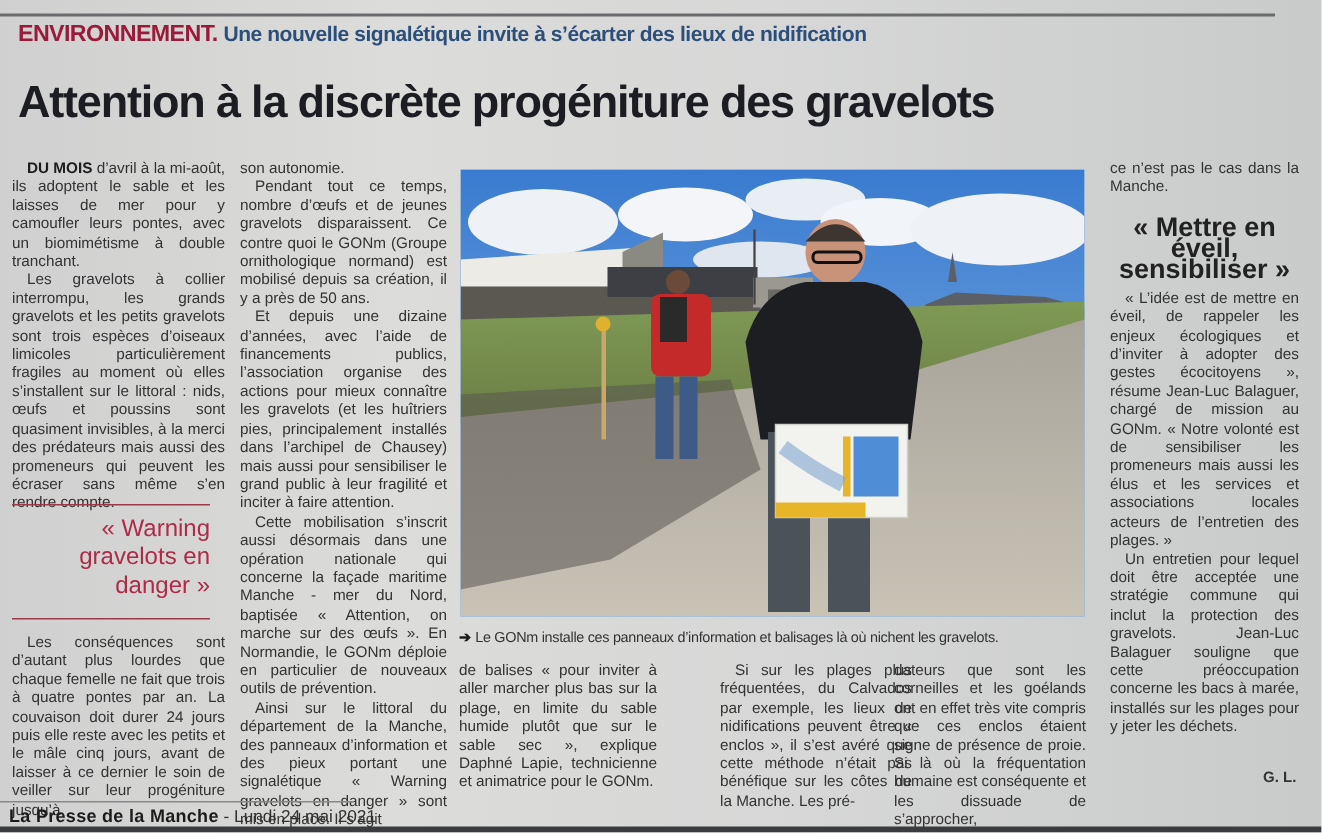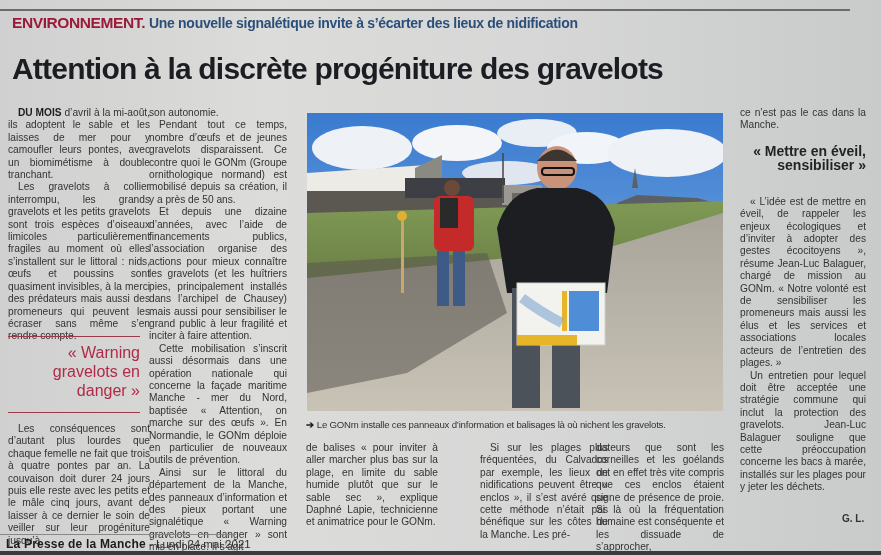--- a/index.html
+++ b/index.html
@@ -27,37 +27,37 @@
     letter-spacing: -0.8px; white-space: nowrap; text-align: right;
   }
   .col {
     position: absolute; font-size: 10.2px; line-height: 12.4px;
     color: #333; text-align: justify;
   }
   .col p { text-indent: 10px; }
   .col p.noindent { text-indent: 0; }
   .lead-bold { font-weight: bold; color: #1d1d1d; }
   .c1 { left: 8px; top: 107px; width: 142px; }
-  .c2 { left: 149px; top: 107px; width: 138px; }
+  .c2 { left: 160px; top: 107px; width: 138px; }
   .c3 { left: 306px; top: 442px; width: 132px; }
   .c4 { left: 452px; top: 442px; width: 128px; margin-left: 28px; }
   .c5 { left: 596px; top: 442px; width: 128px; }
   .c6 { left: 740px; top: 107px; width: 126px; }
   .pullquote {
     position: absolute; left: 8px; top: 336px; width: 132px;
     border-top: 1px solid #9a3a4a; border-bottom: 1px solid #9a3a4a;
     padding: 6px 0 12px 0;
   }
   .pullquote .pq-text {
     color: #b02a48; font-size: 16px; line-height: 19px; text-align: right;
   }
   .c1b { left: 8px; top: 423px; width: 142px; }
   .subhead {
-    font-weight: bold; font-size: 14px; line-height: 14px;
-    color: #222; margin: 12px 0 24px 0; text-align: right;
+    font-weight: bold; font-size: 18px; line-height: 14px;
+    color: #222; margin: 12px 0 8px 0; text-align: center;
   }
   .photo {
     position: absolute; left: 307px; top: 113px; width: 416px; height: 298px;
     overflow: hidden; background: #7fa9d8;
   }
   .caption {
     position: absolute; left: 306px; top: 419px; font-size: 9.6px;
     color: #333; white-space: nowrap; letter-spacing: -0.2px;
   }
   .caption .arrow { color: #1b1b1b; font-weight: bold; margin-right: 3px; }

